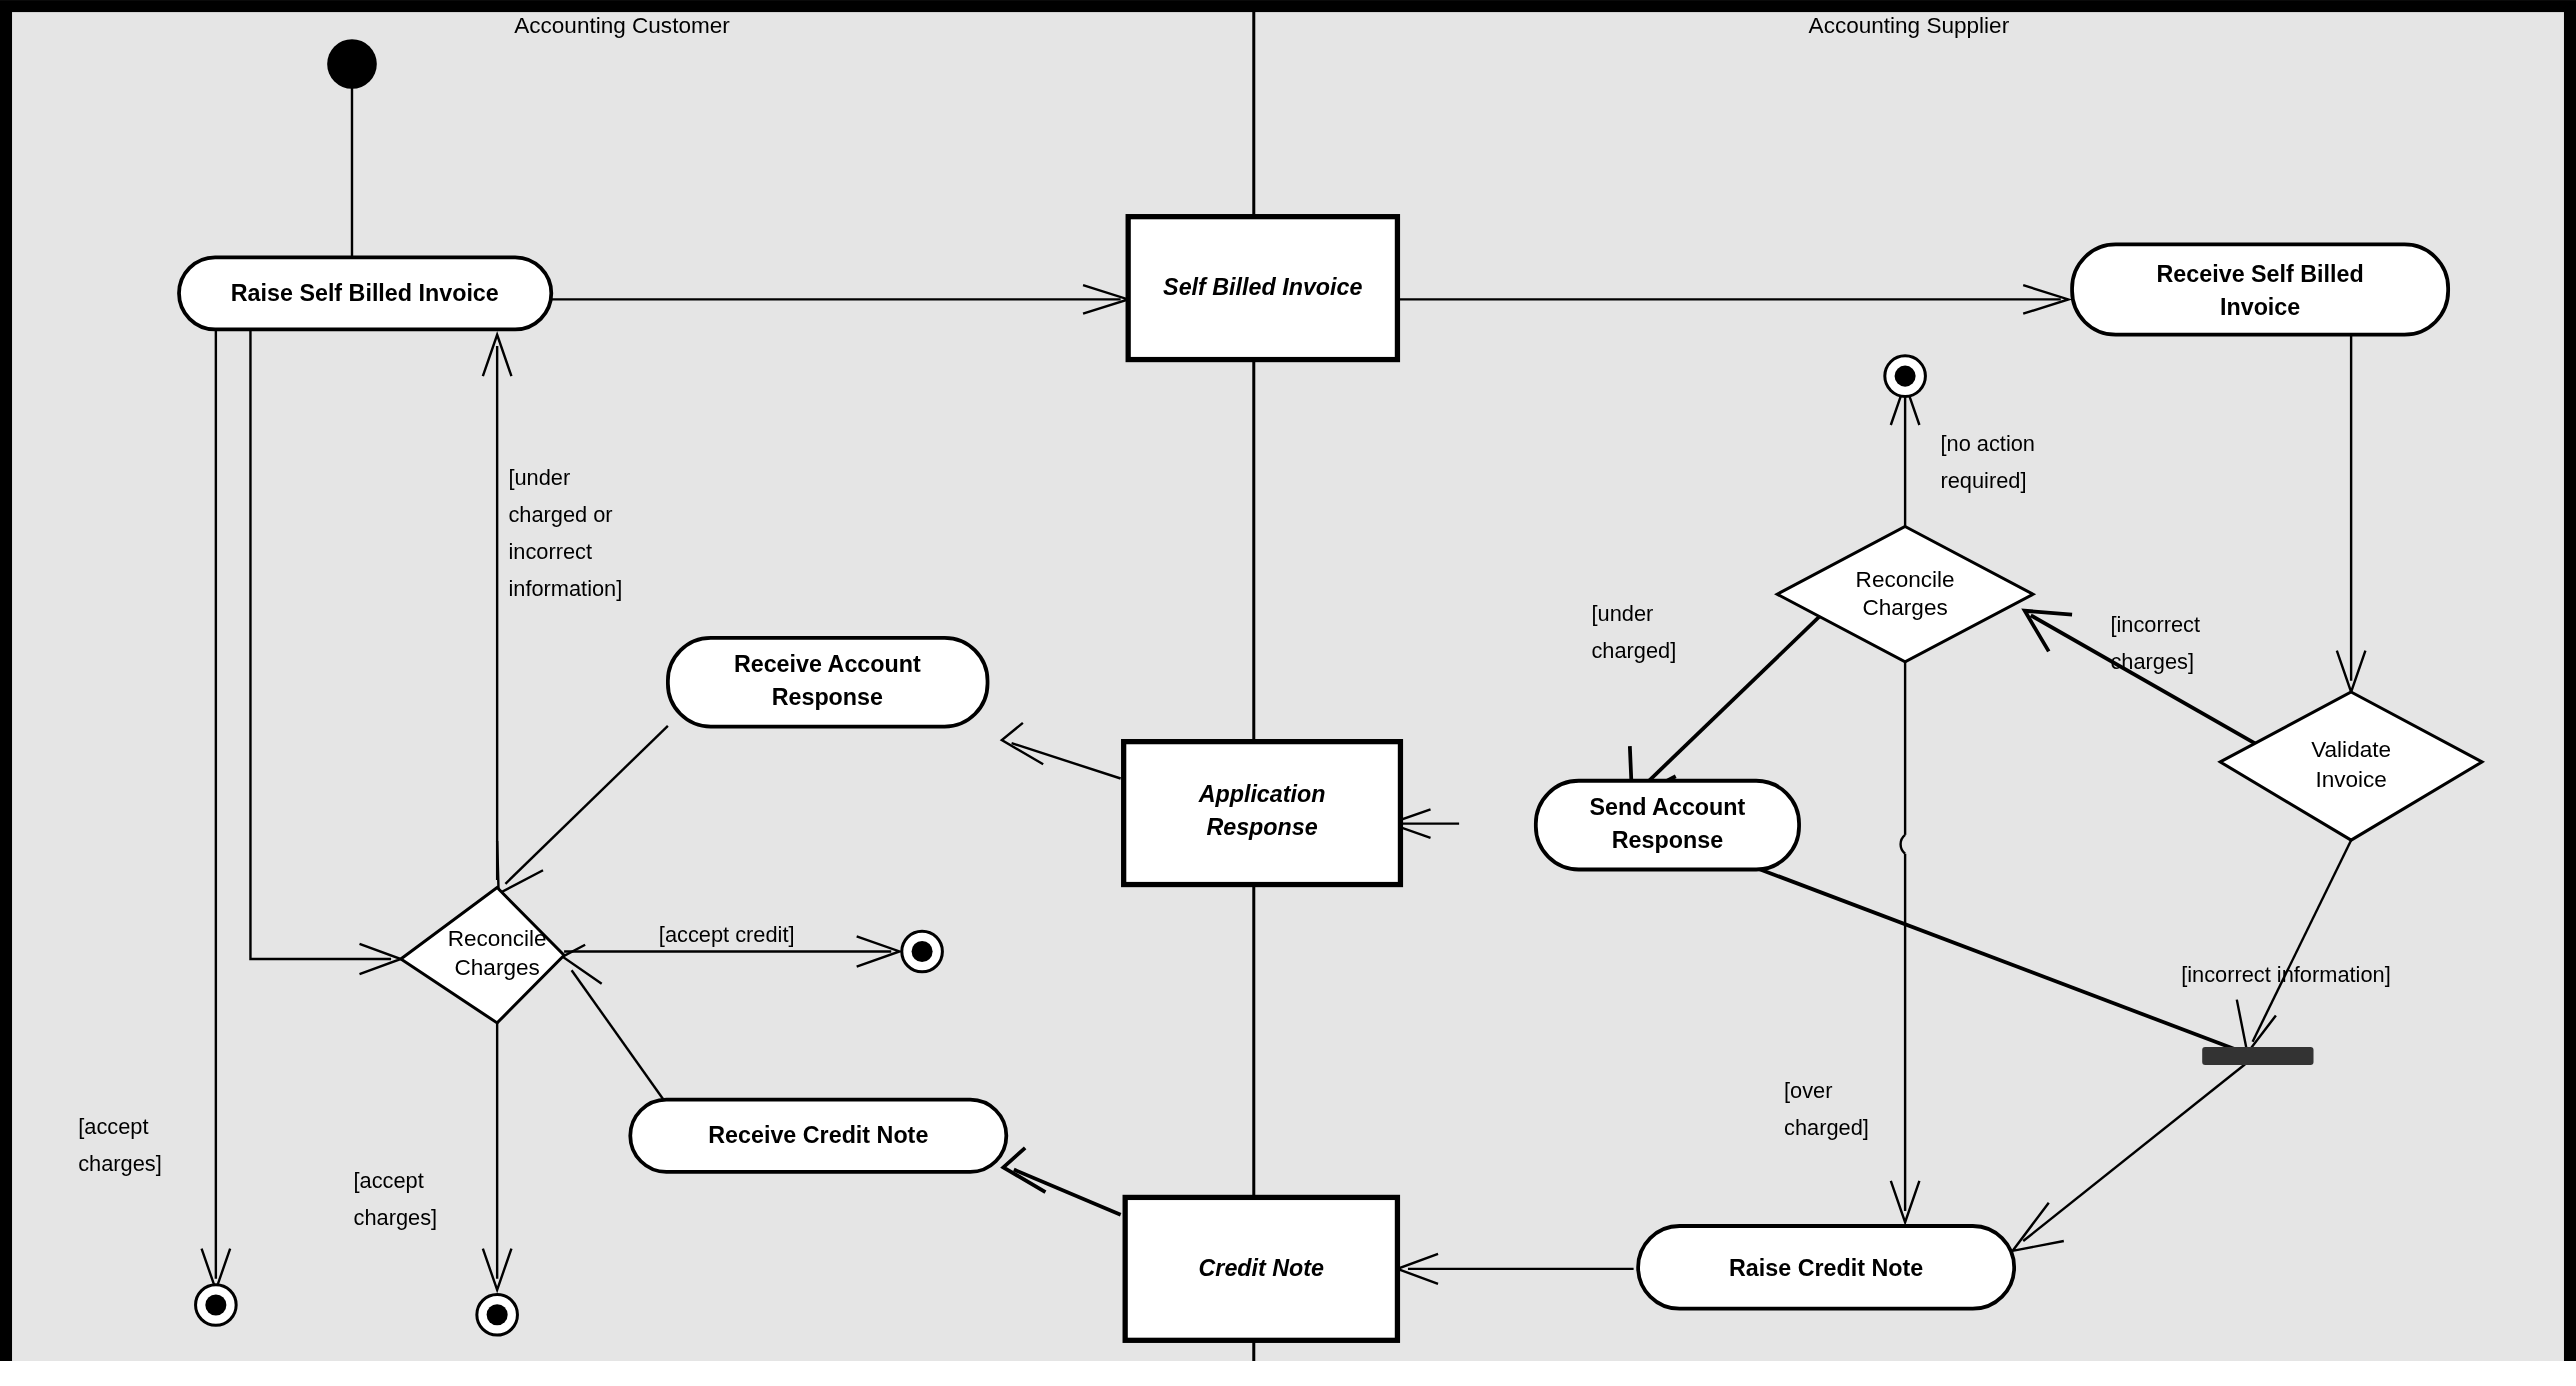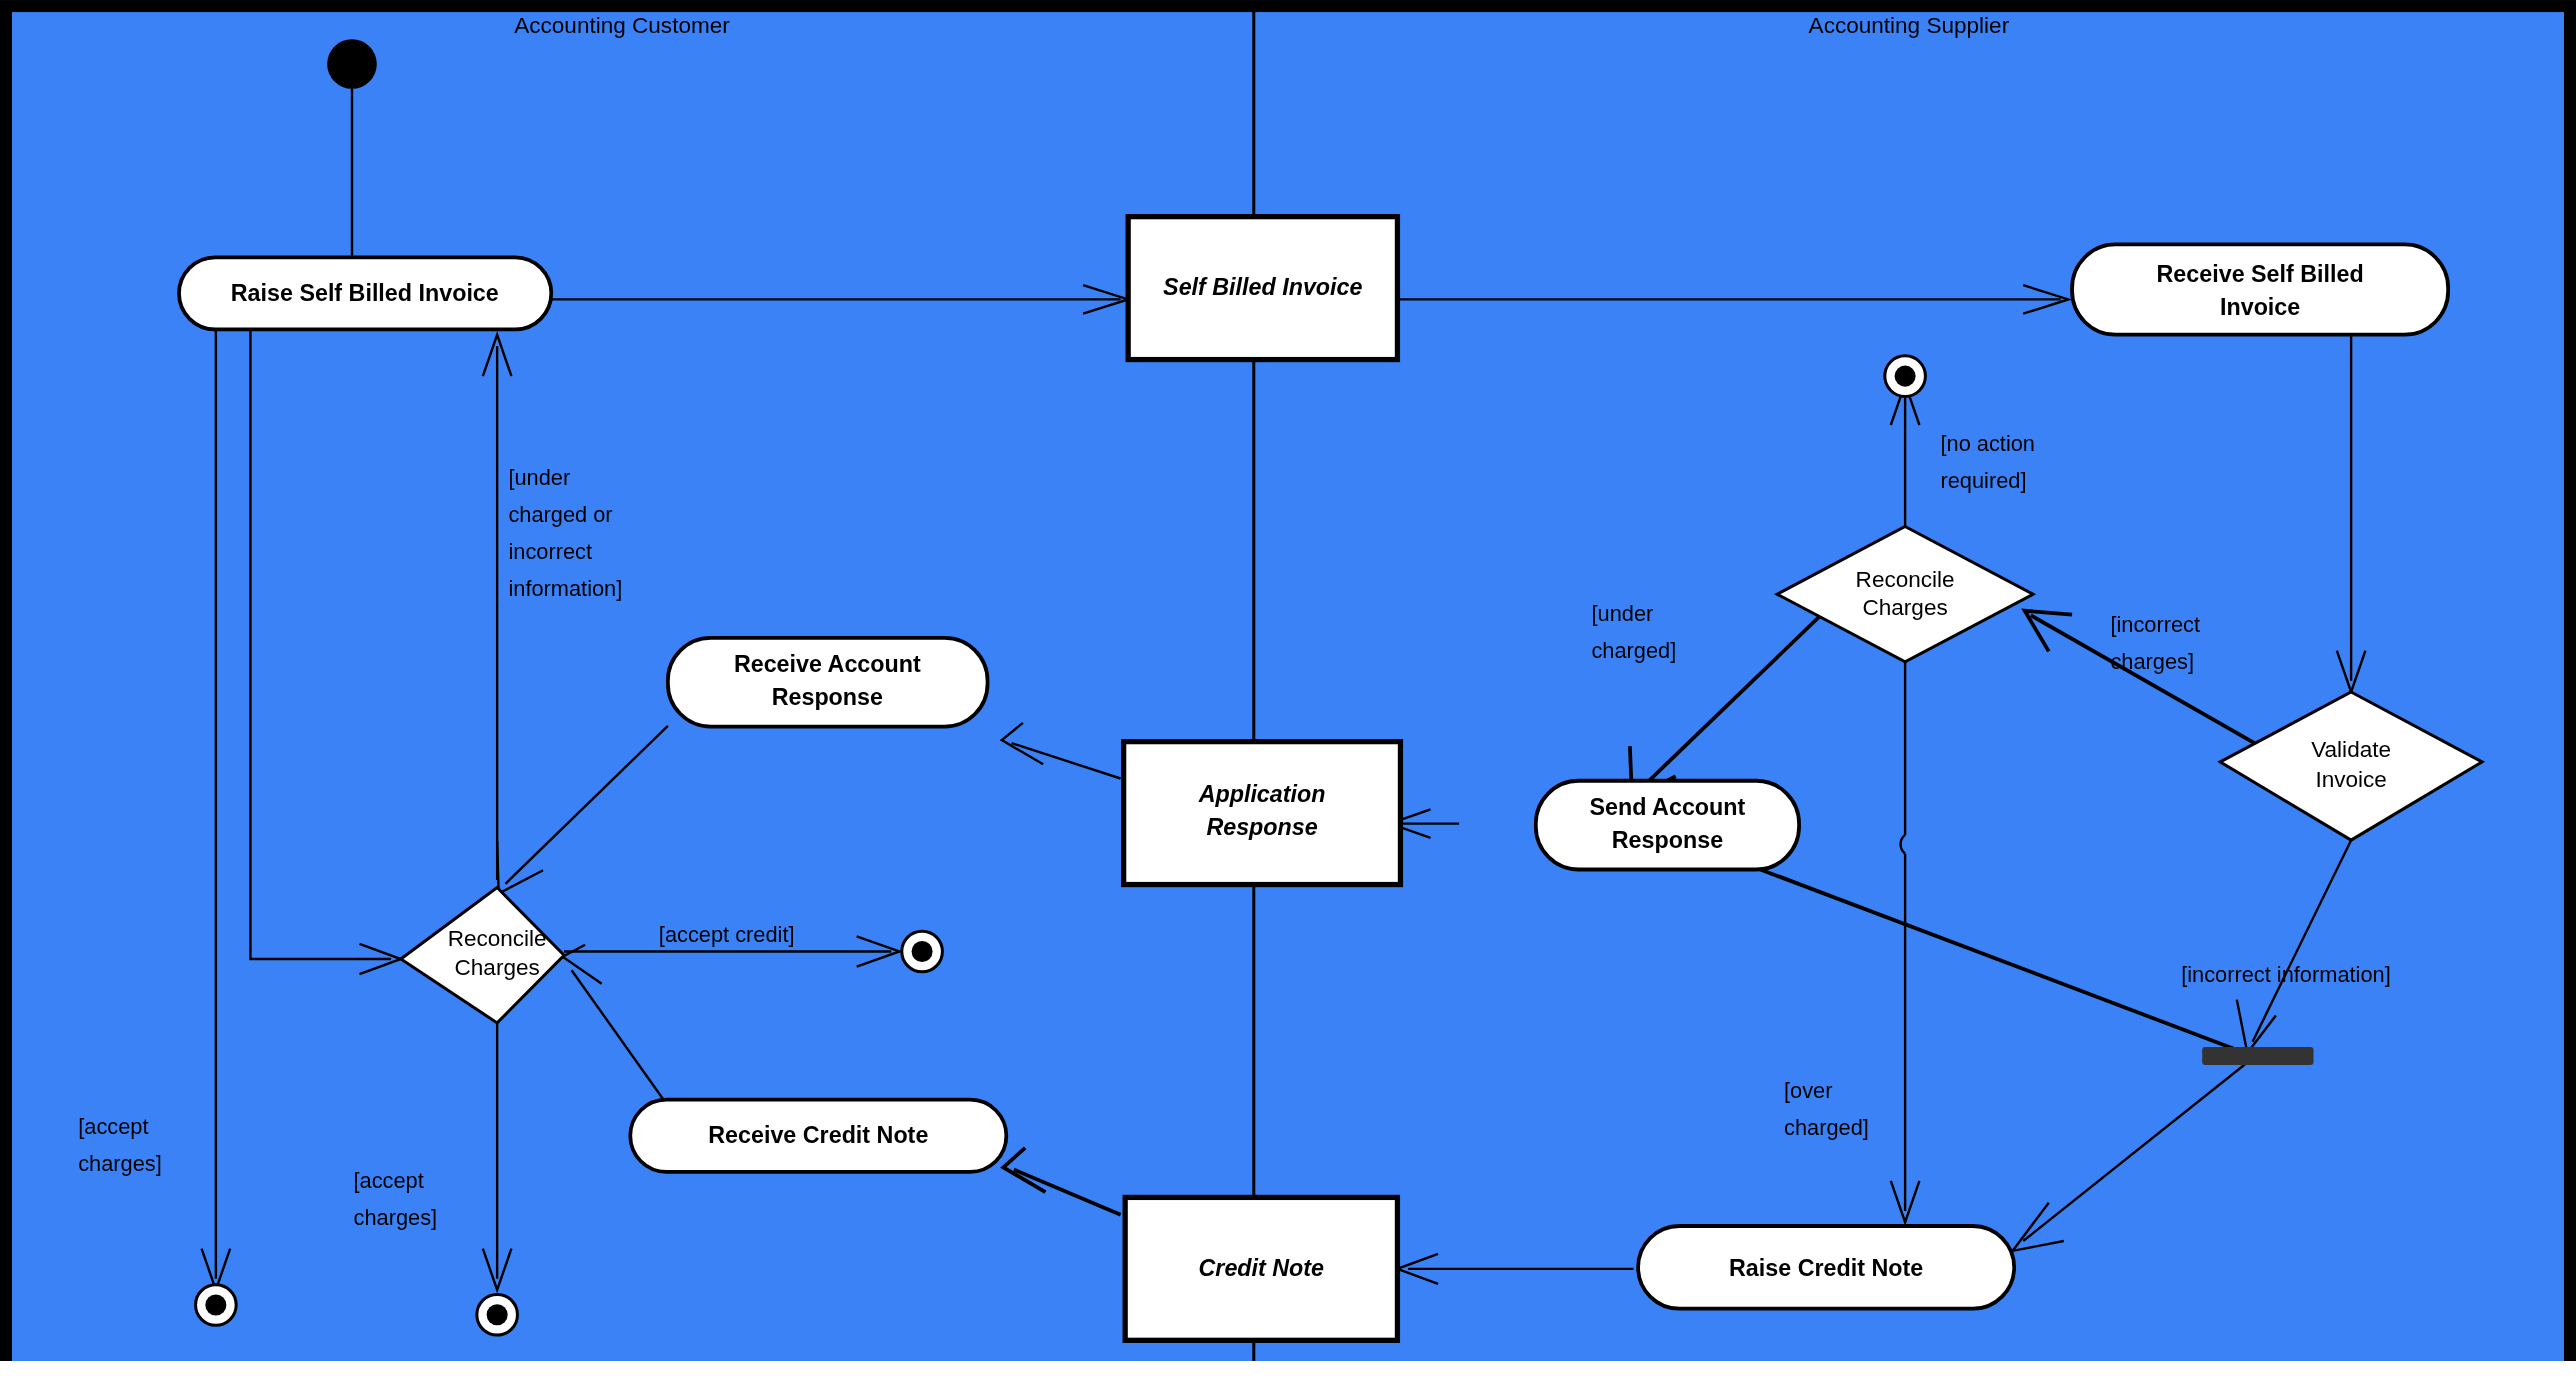--- a/index.html
+++ b/index.html
@@ -4,21 +4,21 @@
 <style>
   html, body {
     margin: 0;
     padding: 0;
     background: #ffffff;
   }
   #stage {
     position: relative;
     width: 2576px;
     height: 1361px;
-    background: #3b82f6;
+    background: #e5e5e5;
     font-family: "Liberation Sans", sans-serif;
     overflow: hidden;
   }
   svg#diagram {
     position: absolute;
     top: 0; left: 0;
     width: 2576px;
     height: 1387px;
     display: block;
   }

